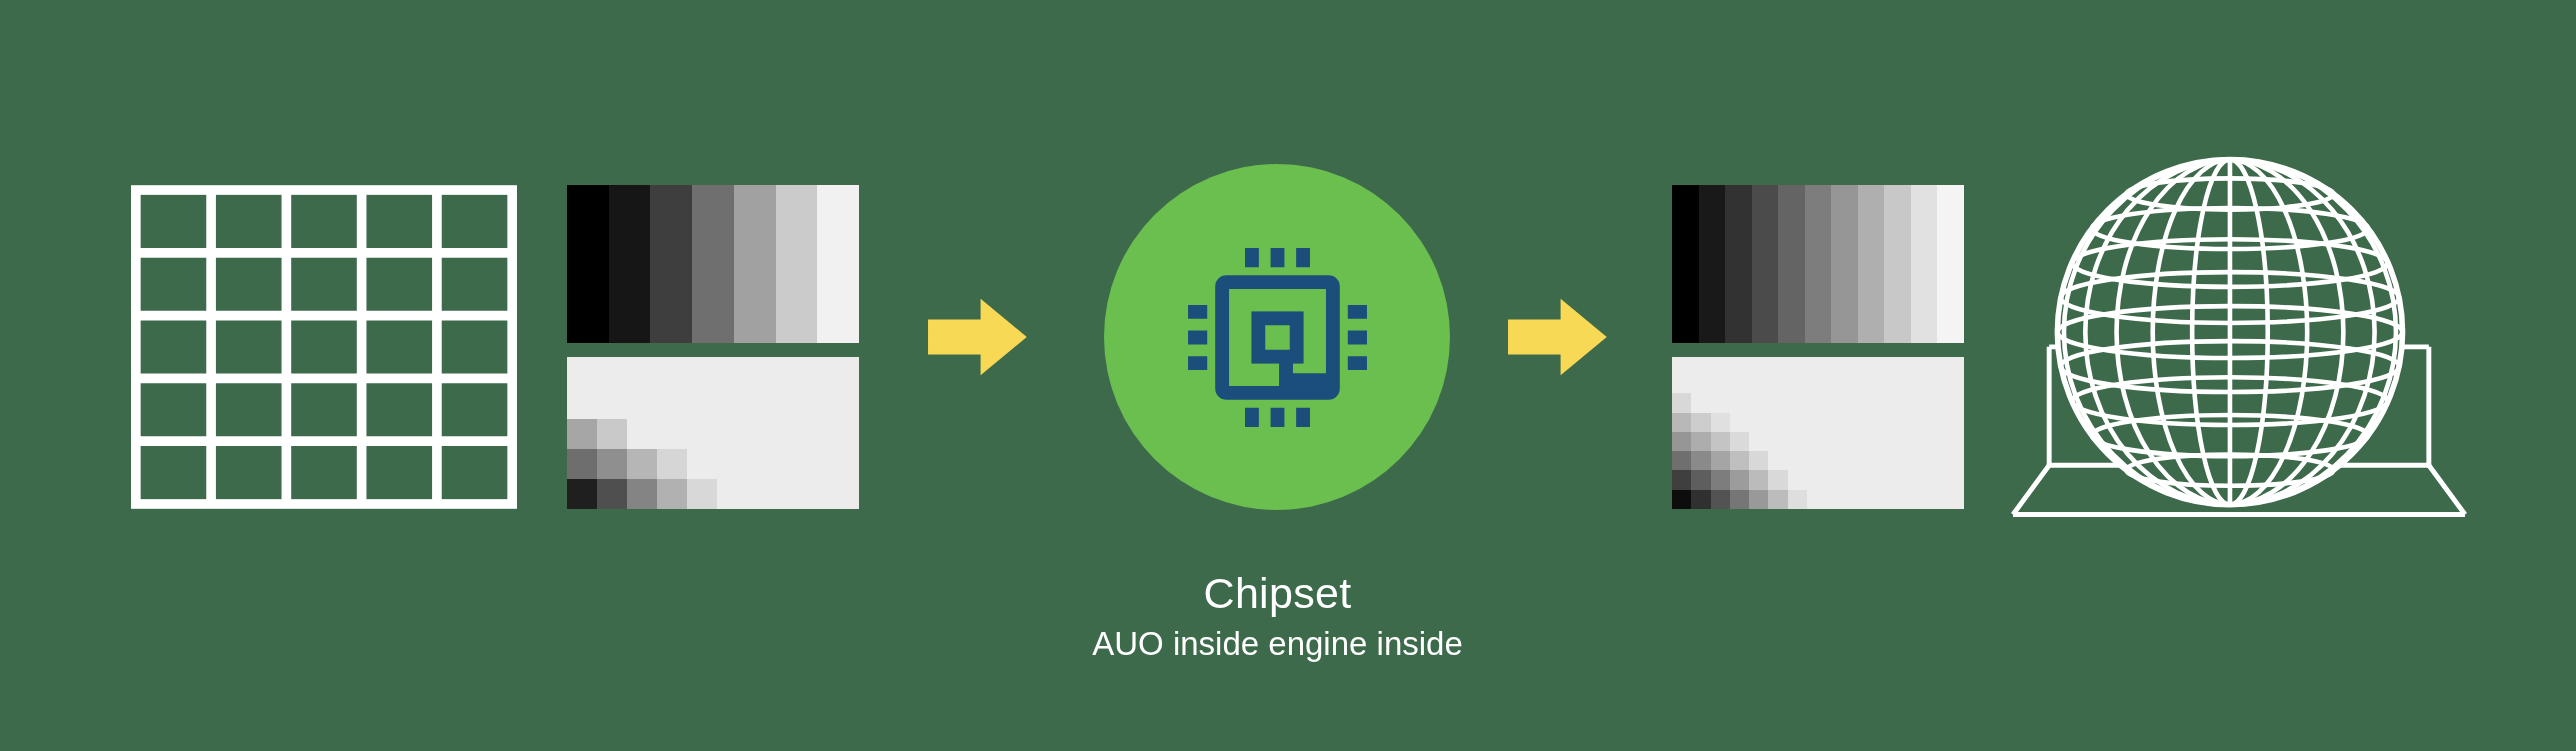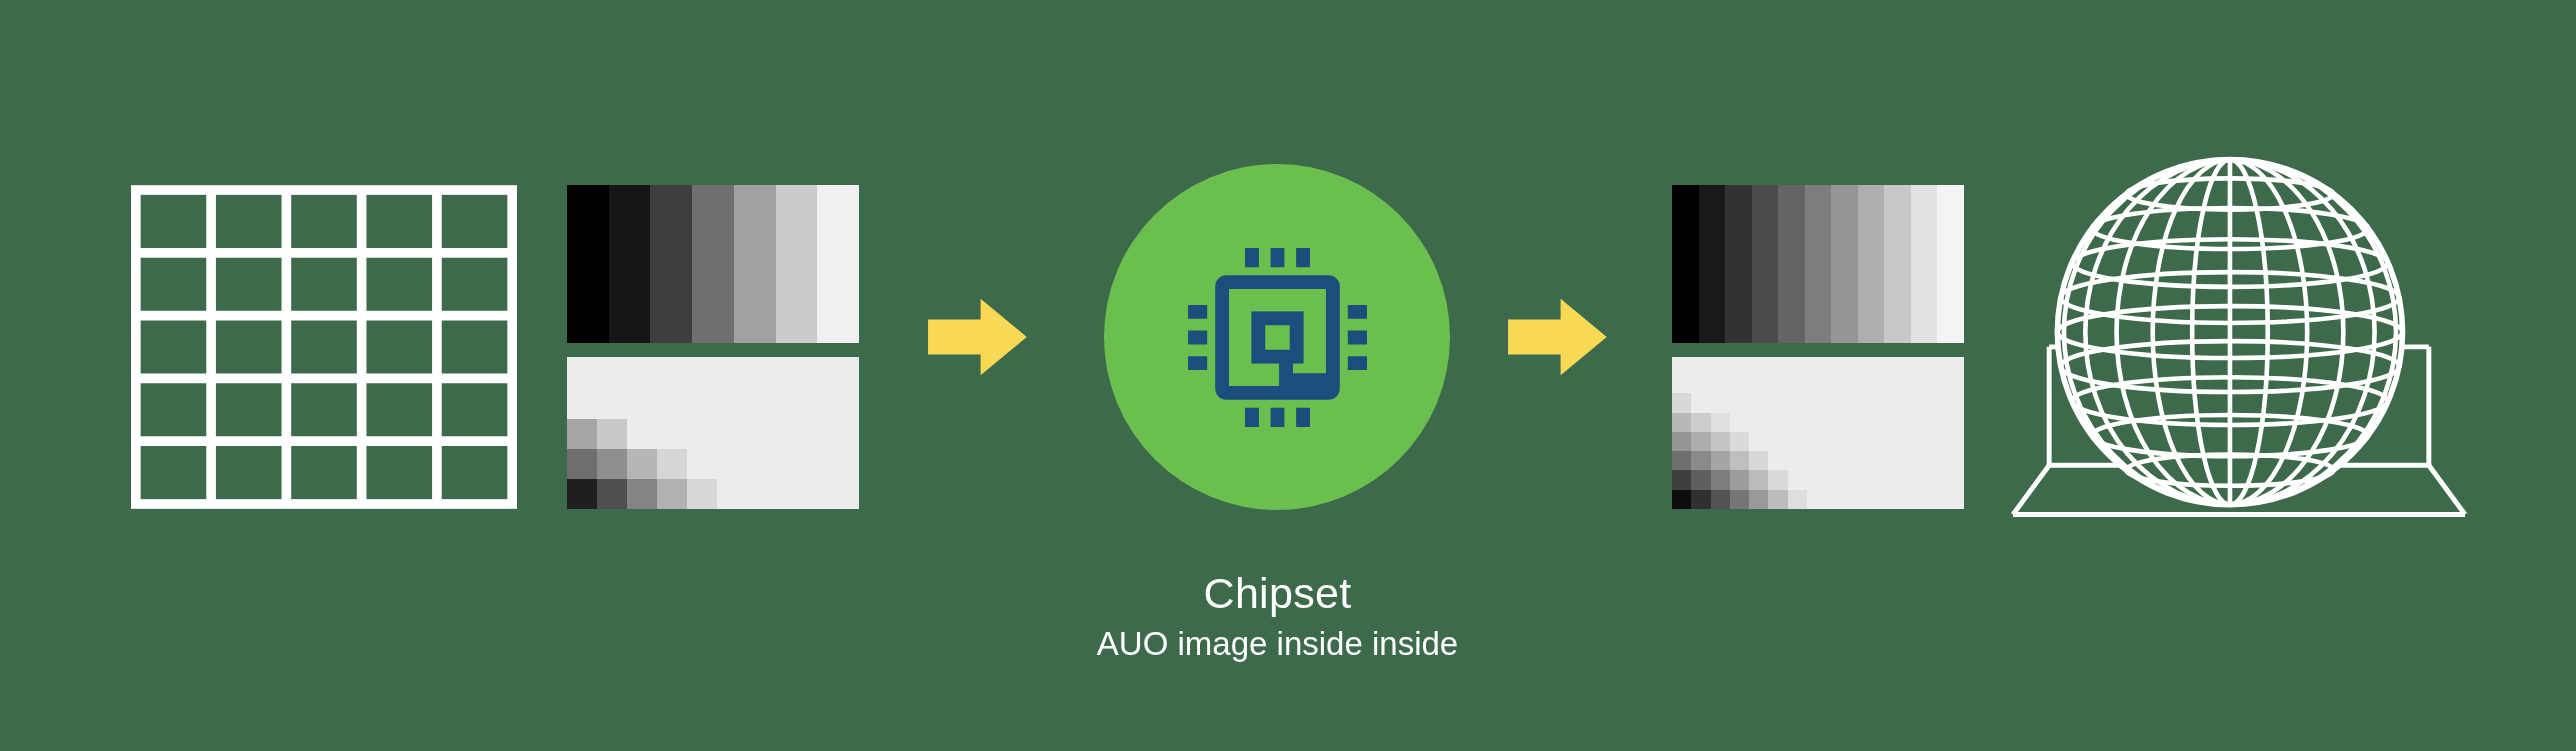--- a/index.html
+++ b/index.html
@@ -145,21 +145,21 @@
         <path d="M38 8 V17 M50 8 V17 M62 8 V17"></path>
         <path d="M38 83 V92 M50 83 V92 M62 83 V92"></path>
         <path d="M8 38 H17 M8 50 H17 M8 62 H17"></path>
         <path d="M83 38 H92 M83 50 H92 M83 62 H92"></path>
       </g>
     </svg>
   </div>
 
   <div class="chip-label">
     <div class="chip-title">Chipset</div>
-    <div class="chip-subtitle">AUO image inside inside</div>
+    <div class="chip-subtitle">AUO inside engine inside</div>
   </div>
 
   <div class="arrow second">
     <svg viewBox="0 0 64 54">
         <polygon points="0,16 33,16 33,3 62,27 33,51 33,38 0,38"></polygon>
       </svg>
   </div>
 
   <div class="panel-stack output">
     <div class="grad-panel">

